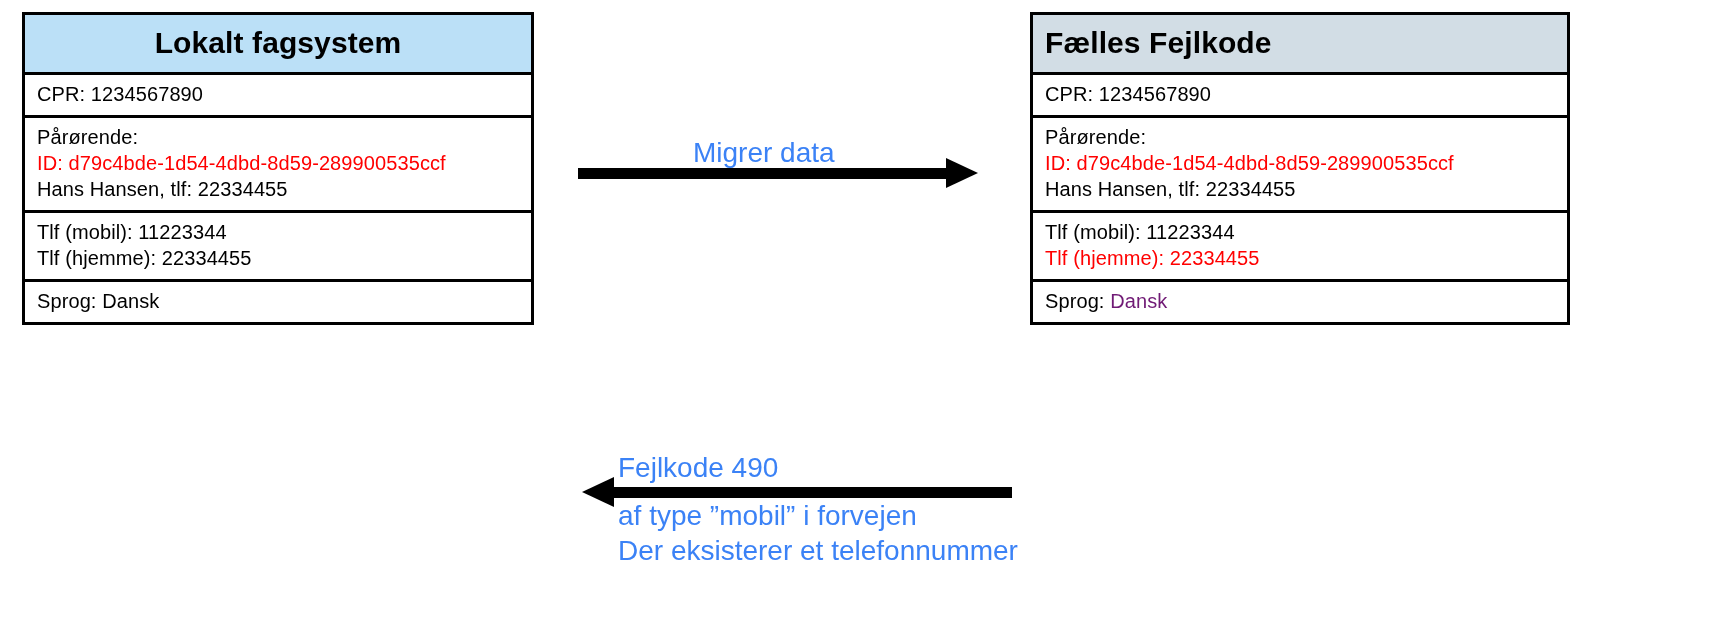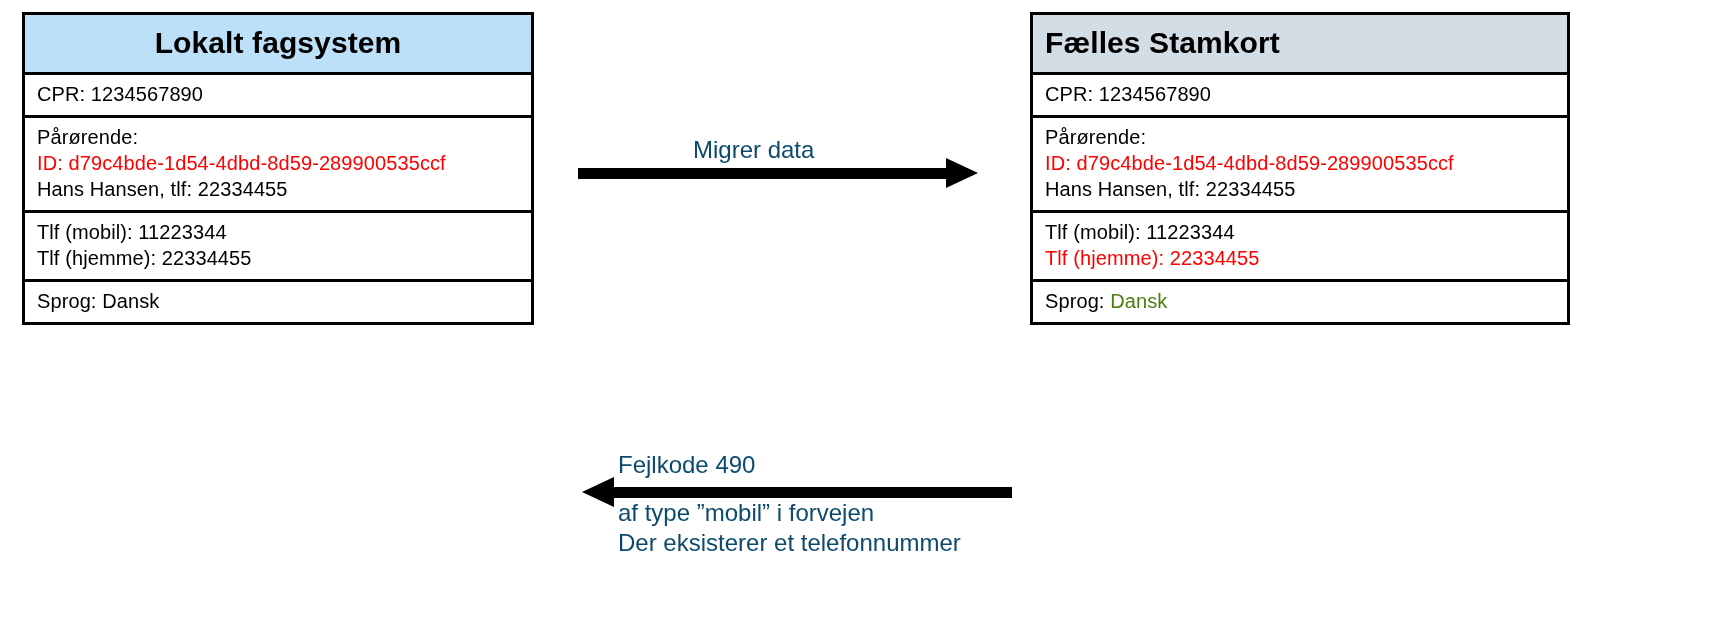--- a/index.html
+++ b/index.html
@@ -49,21 +49,21 @@
 
   .line {
     font-size: 20px;
     line-height: 1.30;
     color: #000000;
     white-space: pre-wrap;
     letter-spacing: 0.1px;
   }
   .line.title { font-size: 30px; font-weight: bold; }
   .line.red   { color: #ff0000; }
-  .line .red  { color: #4d7c0f; }
+  .line .red  { color: #701a75; }
 
   
   .arrow-wrap { position: absolute; }
 
   .arrow-shaft {
     position: absolute;
     height: 11px;
     background: #000000;
     top: 0;
   }
@@ -72,23 +72,23 @@
     width: 0; height: 0;
     top: -10px;
     border-top: 15px solid transparent;
     border-bottom: 15px solid transparent;
   }
   .arrow-head.right { border-left: 32px solid #000000; }
   .arrow-head.left  { border-right: 32px solid #000000; }
 
   .arrow-label {
     position: absolute;
-    font-size: 24px;
+    font-size: 28px;
     line-height: 1.26;
-    color: #0c4a6e;
+    color: #3b82f6;
     white-space: nowrap;
   }
 
   
   #migrate-arrow { left: 578px; top: 168px; width: 400px; }
   #migrate-arrow .arrow-shaft { left: 0; width: 370px; }
   #migrate-arrow .arrow-head  { left: 368px; }
   #migrate-label { left: 693px; top: 135px; }
 
   
@@ -126,21 +126,21 @@
 
     <div class="row">
       <div class="line">Sprog: Dansk</div>
     </div>
 
   </div>
 
   <div class="card" id="fsk-card">
 
     <div class="row header">
-      <div class="line title">Fælles Stamkort</div>
+      <div class="line title">Fælles Fejlkode</div>
     </div>
 
     <div class="row">
       <div class="line">CPR: 1234567890</div>
     </div>
 
     <div class="row">
       <div class="line">Pårørende:</div>
       <div class="line red">ID: d79c4bde-1d54-4dbd-8d59-289900535ccf</div>
       <div class="line">Hans Hansen, tlf: 22334455</div>

